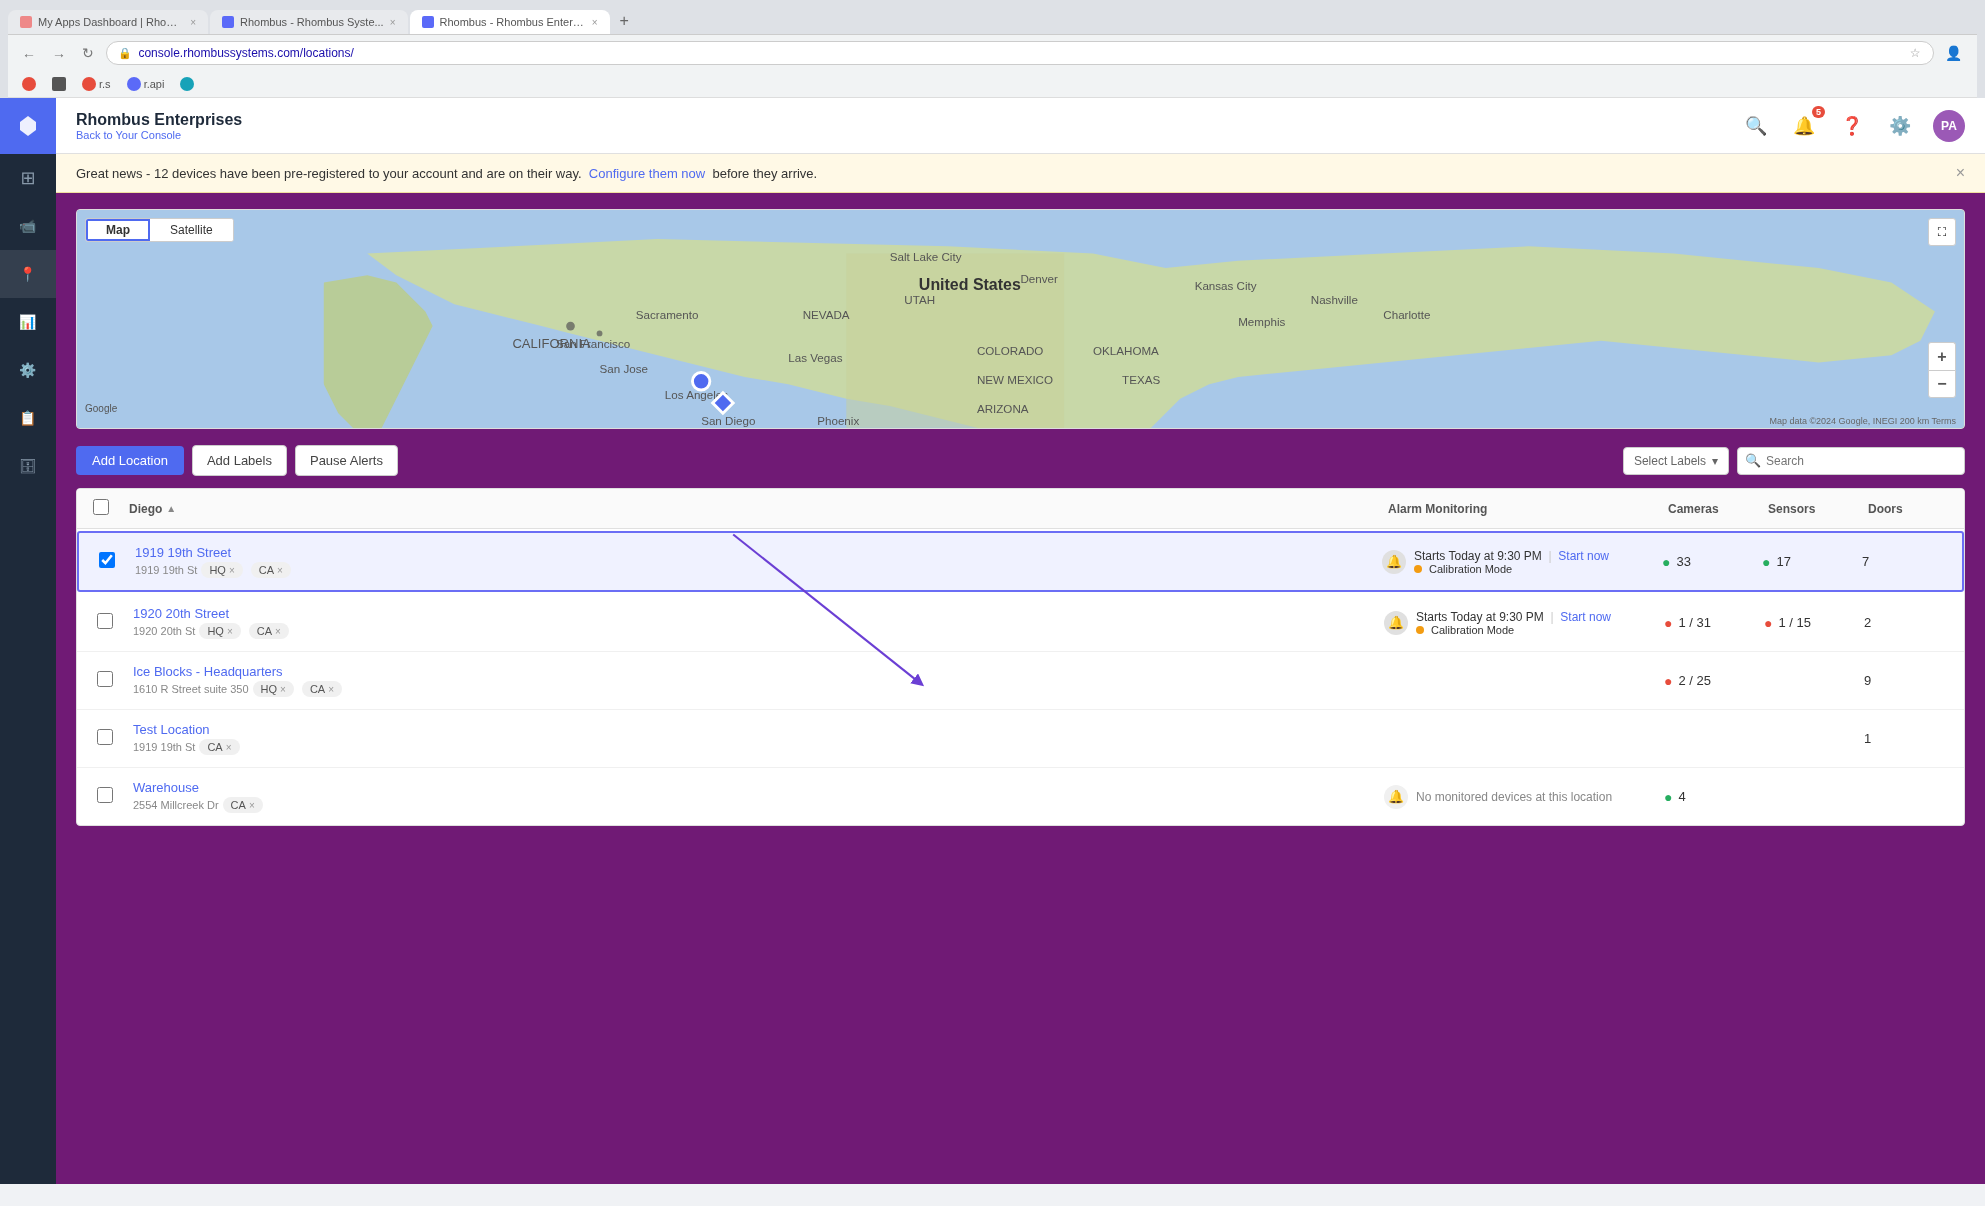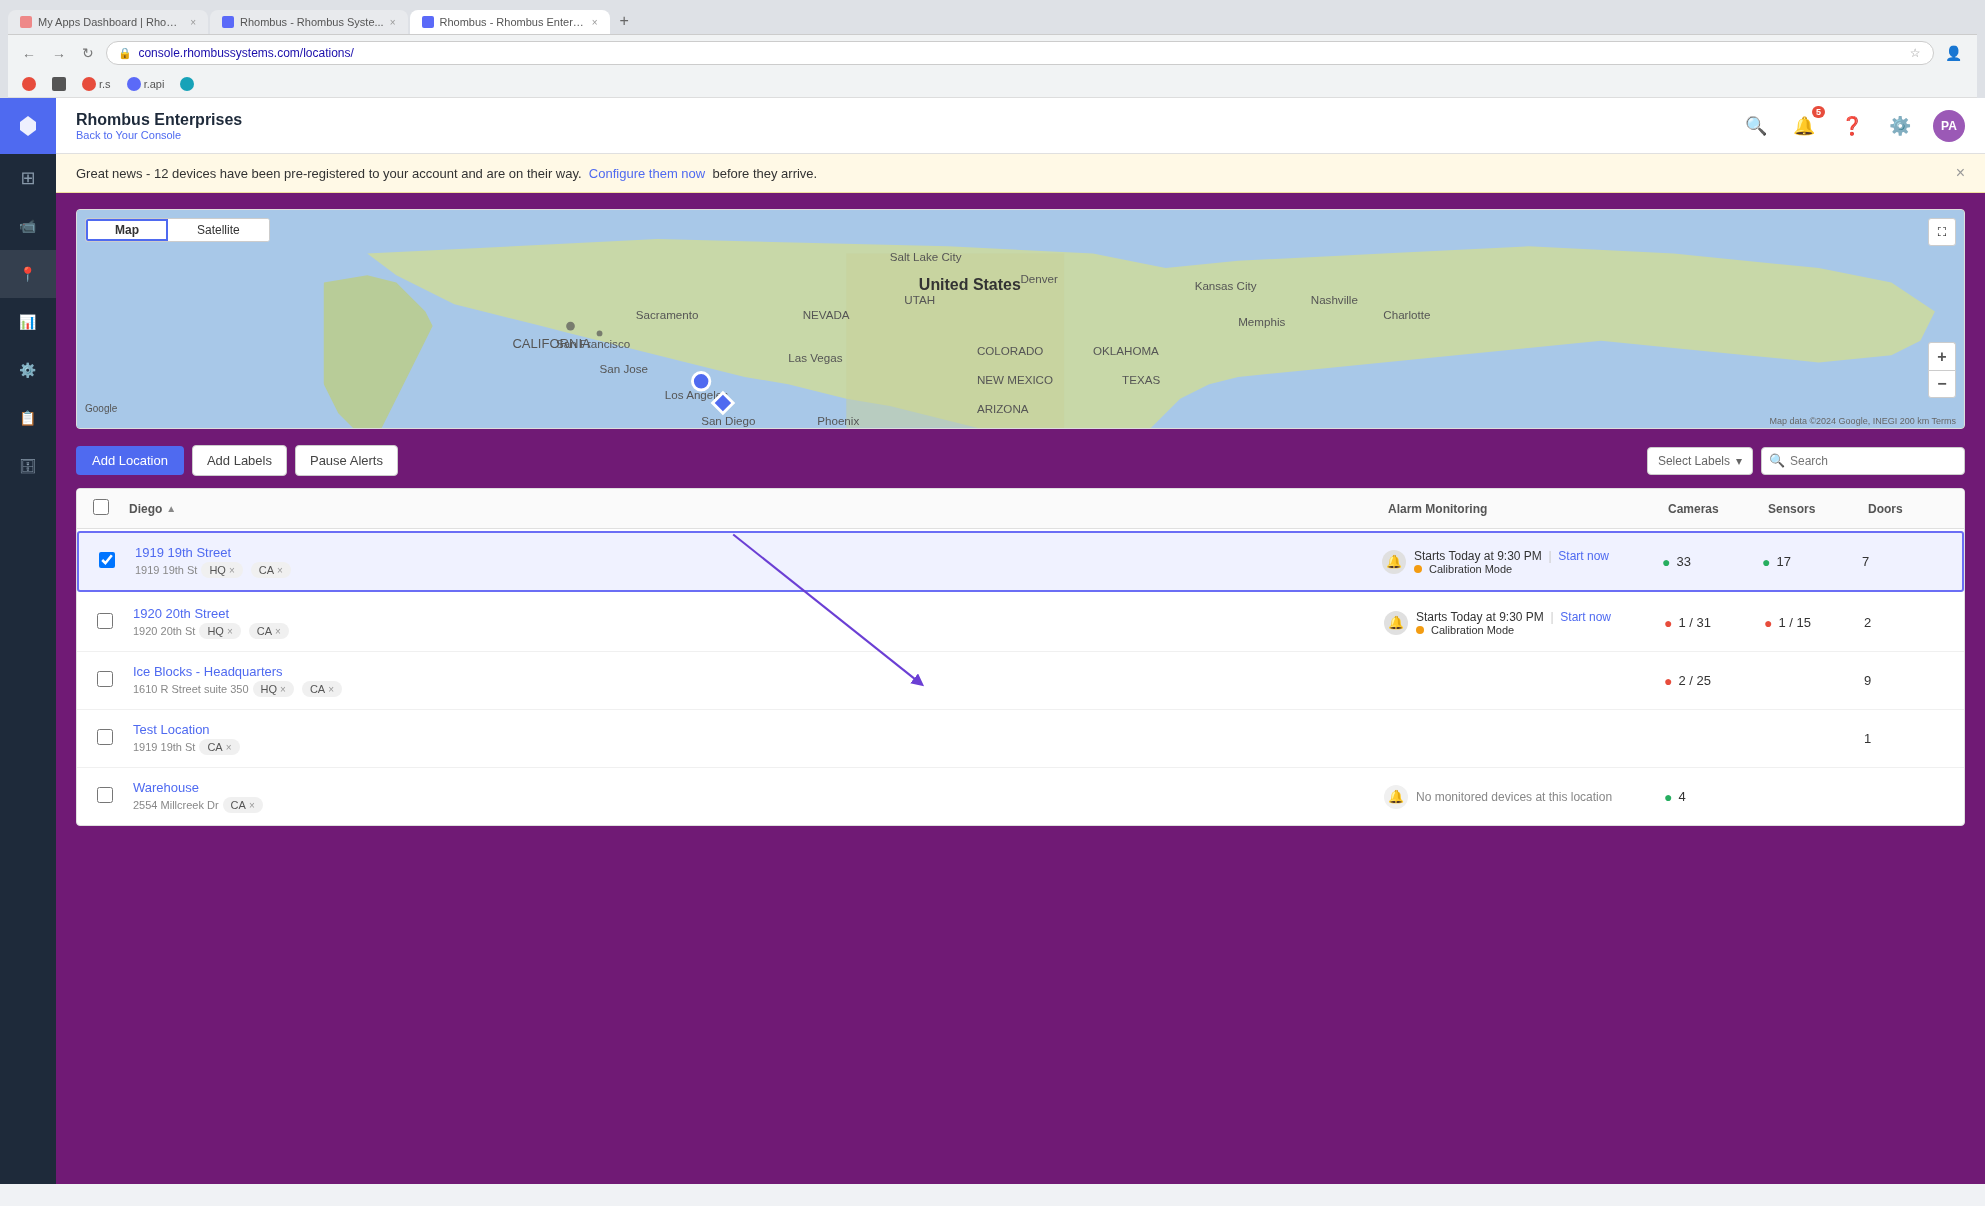--- a/index.html
+++ b/index.html
@@ -53,21 +53,21 @@
     .notification-bar { background: #fff9e6; border-bottom: 1px solid #f0e0a0; padding: 10px 20px; display: flex; align-items: center; justify-content: space-between; flex-shrink: 0; font-size: 13px; }
     .notification-bar a { color: #4f6af0; cursor: pointer; }
     .notification-close { background: none; border: none; cursor: pointer; color: #999; font-size: 16px; }
 
     
     .content-area { flex: 1; overflow-y: auto; padding: 16px 20px; }
 
     
     .map-container { background: #b8d4a8; border: 1px solid #ddd; border-radius: 4px; height: 220px; position: relative; overflow: hidden; margin-bottom: 16px; }
     .map-view-btns { position: absolute; top: 8px; left: 8px; display: flex; border: 1px solid #ccc; border-radius: 3px; overflow: hidden; z-index: 10; background: #fff; }
-    .map-view-btn { padding: 4px 29px; font-size: 12px; cursor: pointer; background: #fff; border: none; color: #333; }
+    .map-view-btn { padding: 4px 20px; font-size: 12px; cursor: pointer; background: #fff; border: none; color: #333; }
     .map-view-btn.active { background: #fff; font-weight: bold; box-shadow: inset 0 0 0 2px #4f6af0; }
     .map-controls { position: absolute; right: 8px; bottom: 30px; display: flex; flex-direction: column; }
     .map-ctrl-btn { width: 28px; height: 28px; background: #fff; border: 1px solid #ccc; display: flex; align-items: center; justify-content: center; cursor: pointer; font-size: 16px; font-weight: bold; color: #555; }
     .map-ctrl-btn:first-child { border-radius: 3px 3px 0 0; border-bottom: none; }
     .map-ctrl-btn:last-child { border-radius: 0 0 3px 3px; }
     .map-fullscreen-btn { position: absolute; top: 8px; right: 8px; width: 28px; height: 28px; background: #fff; border: 1px solid #ccc; border-radius: 3px; display: flex; align-items: center; justify-content: center; cursor: pointer; font-size: 12px; }
     .map-google-logo { position: absolute; bottom: 14px; left: 8px; font-size: 10px; color: #555; }
     .map-attribution { position: absolute; bottom: 2px; right: 8px; font-size: 9px; color: #666; }
 
     
@@ -291,21 +291,21 @@
         <button class="btn-primary">Add Location</button>
         <button class="btn-secondary">Add Labels</button>
         <button class="btn-secondary">Pause Alerts</button>
         <div class="toolbar-spacer"></div>
         <div class="select-labels">
           <span>Select Labels</span>
           <span>▾</span>
         </div>
         <div class="search-wrapper">
           <span class="search-icon-inner">🔍</span>
-          <input type="text" style="padding: 6px 10px 6px 28px; border: 1px solid rgb(204, 204, 204); border-radius: 4px; font-size: 12px; width: 204px; outline: none;" placeholder="Search">
+          <input type="text" style="padding: 6px 10px 6px 28px; border: 1px solid rgb(204, 204, 204); border-radius: 4px; font-size: 12px; width: 228px; outline: none;" placeholder="Search">
         </div>
       </div>
 
       <div class="locations-table-wrapper" style="position:relative;">
         <div class="locations-table">
 
           <div class="table-header">
             <div>
               <input type="checkbox" class="header-checkbox" style="">
             </div>

